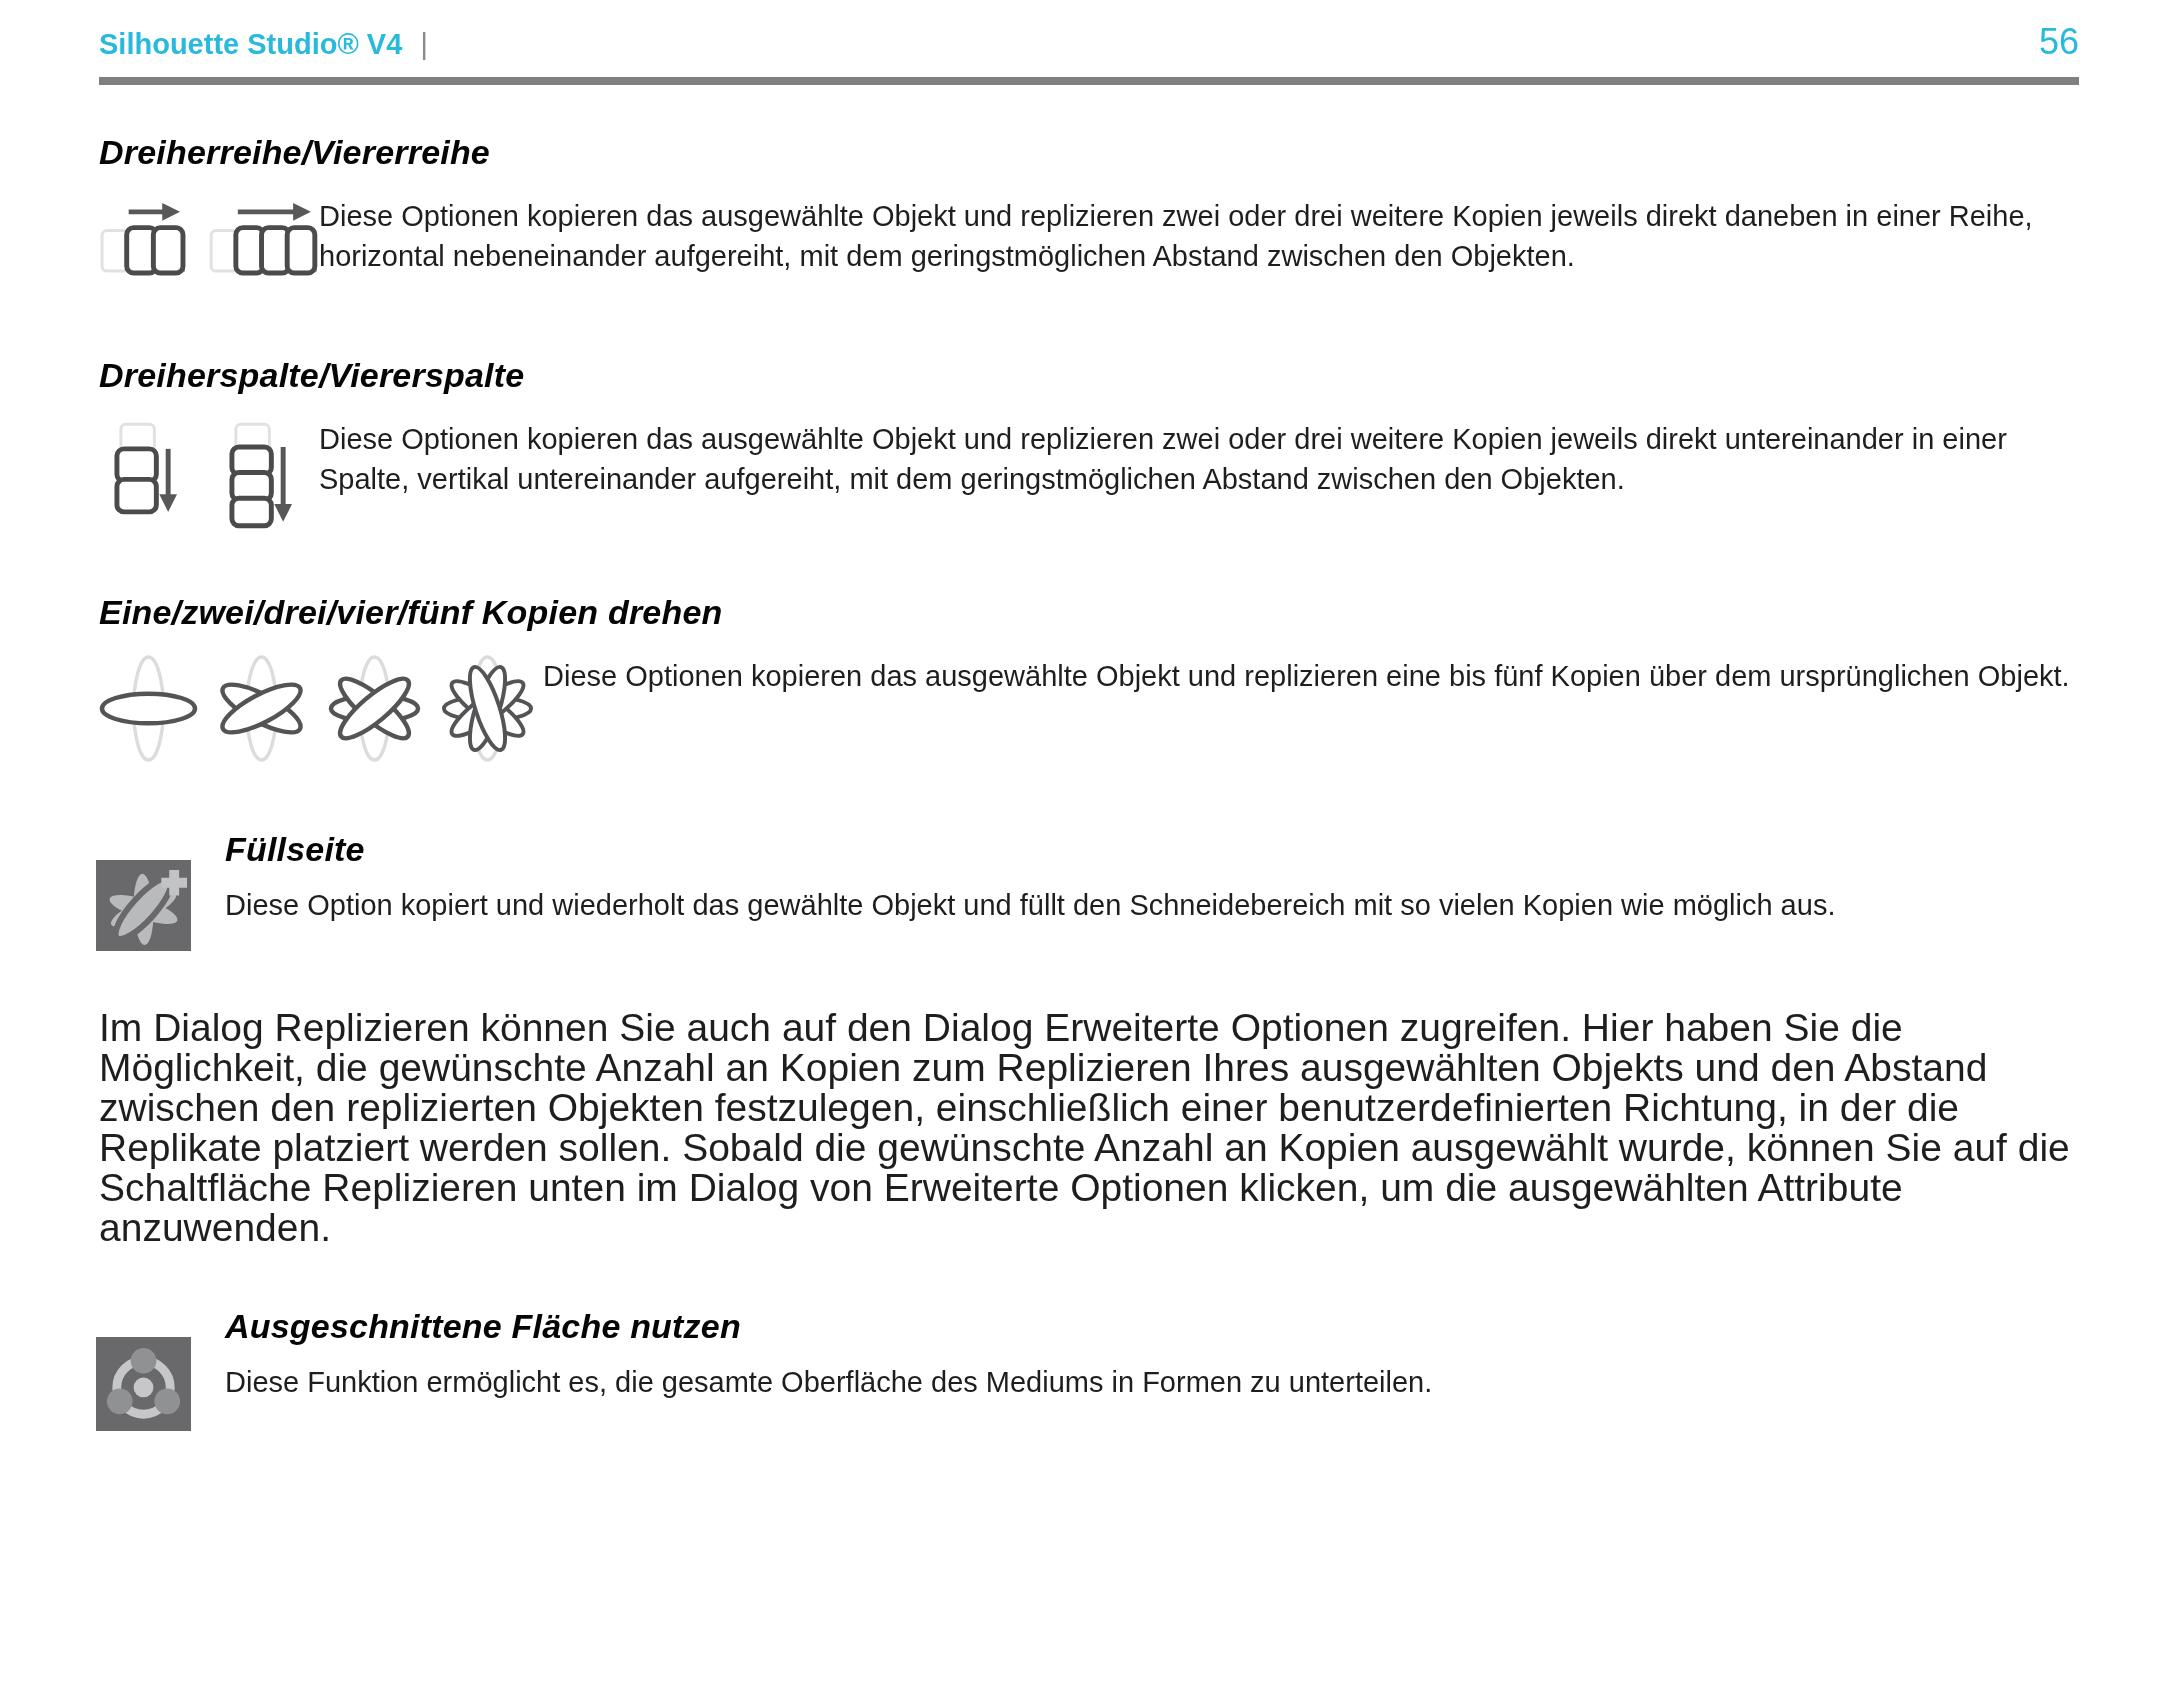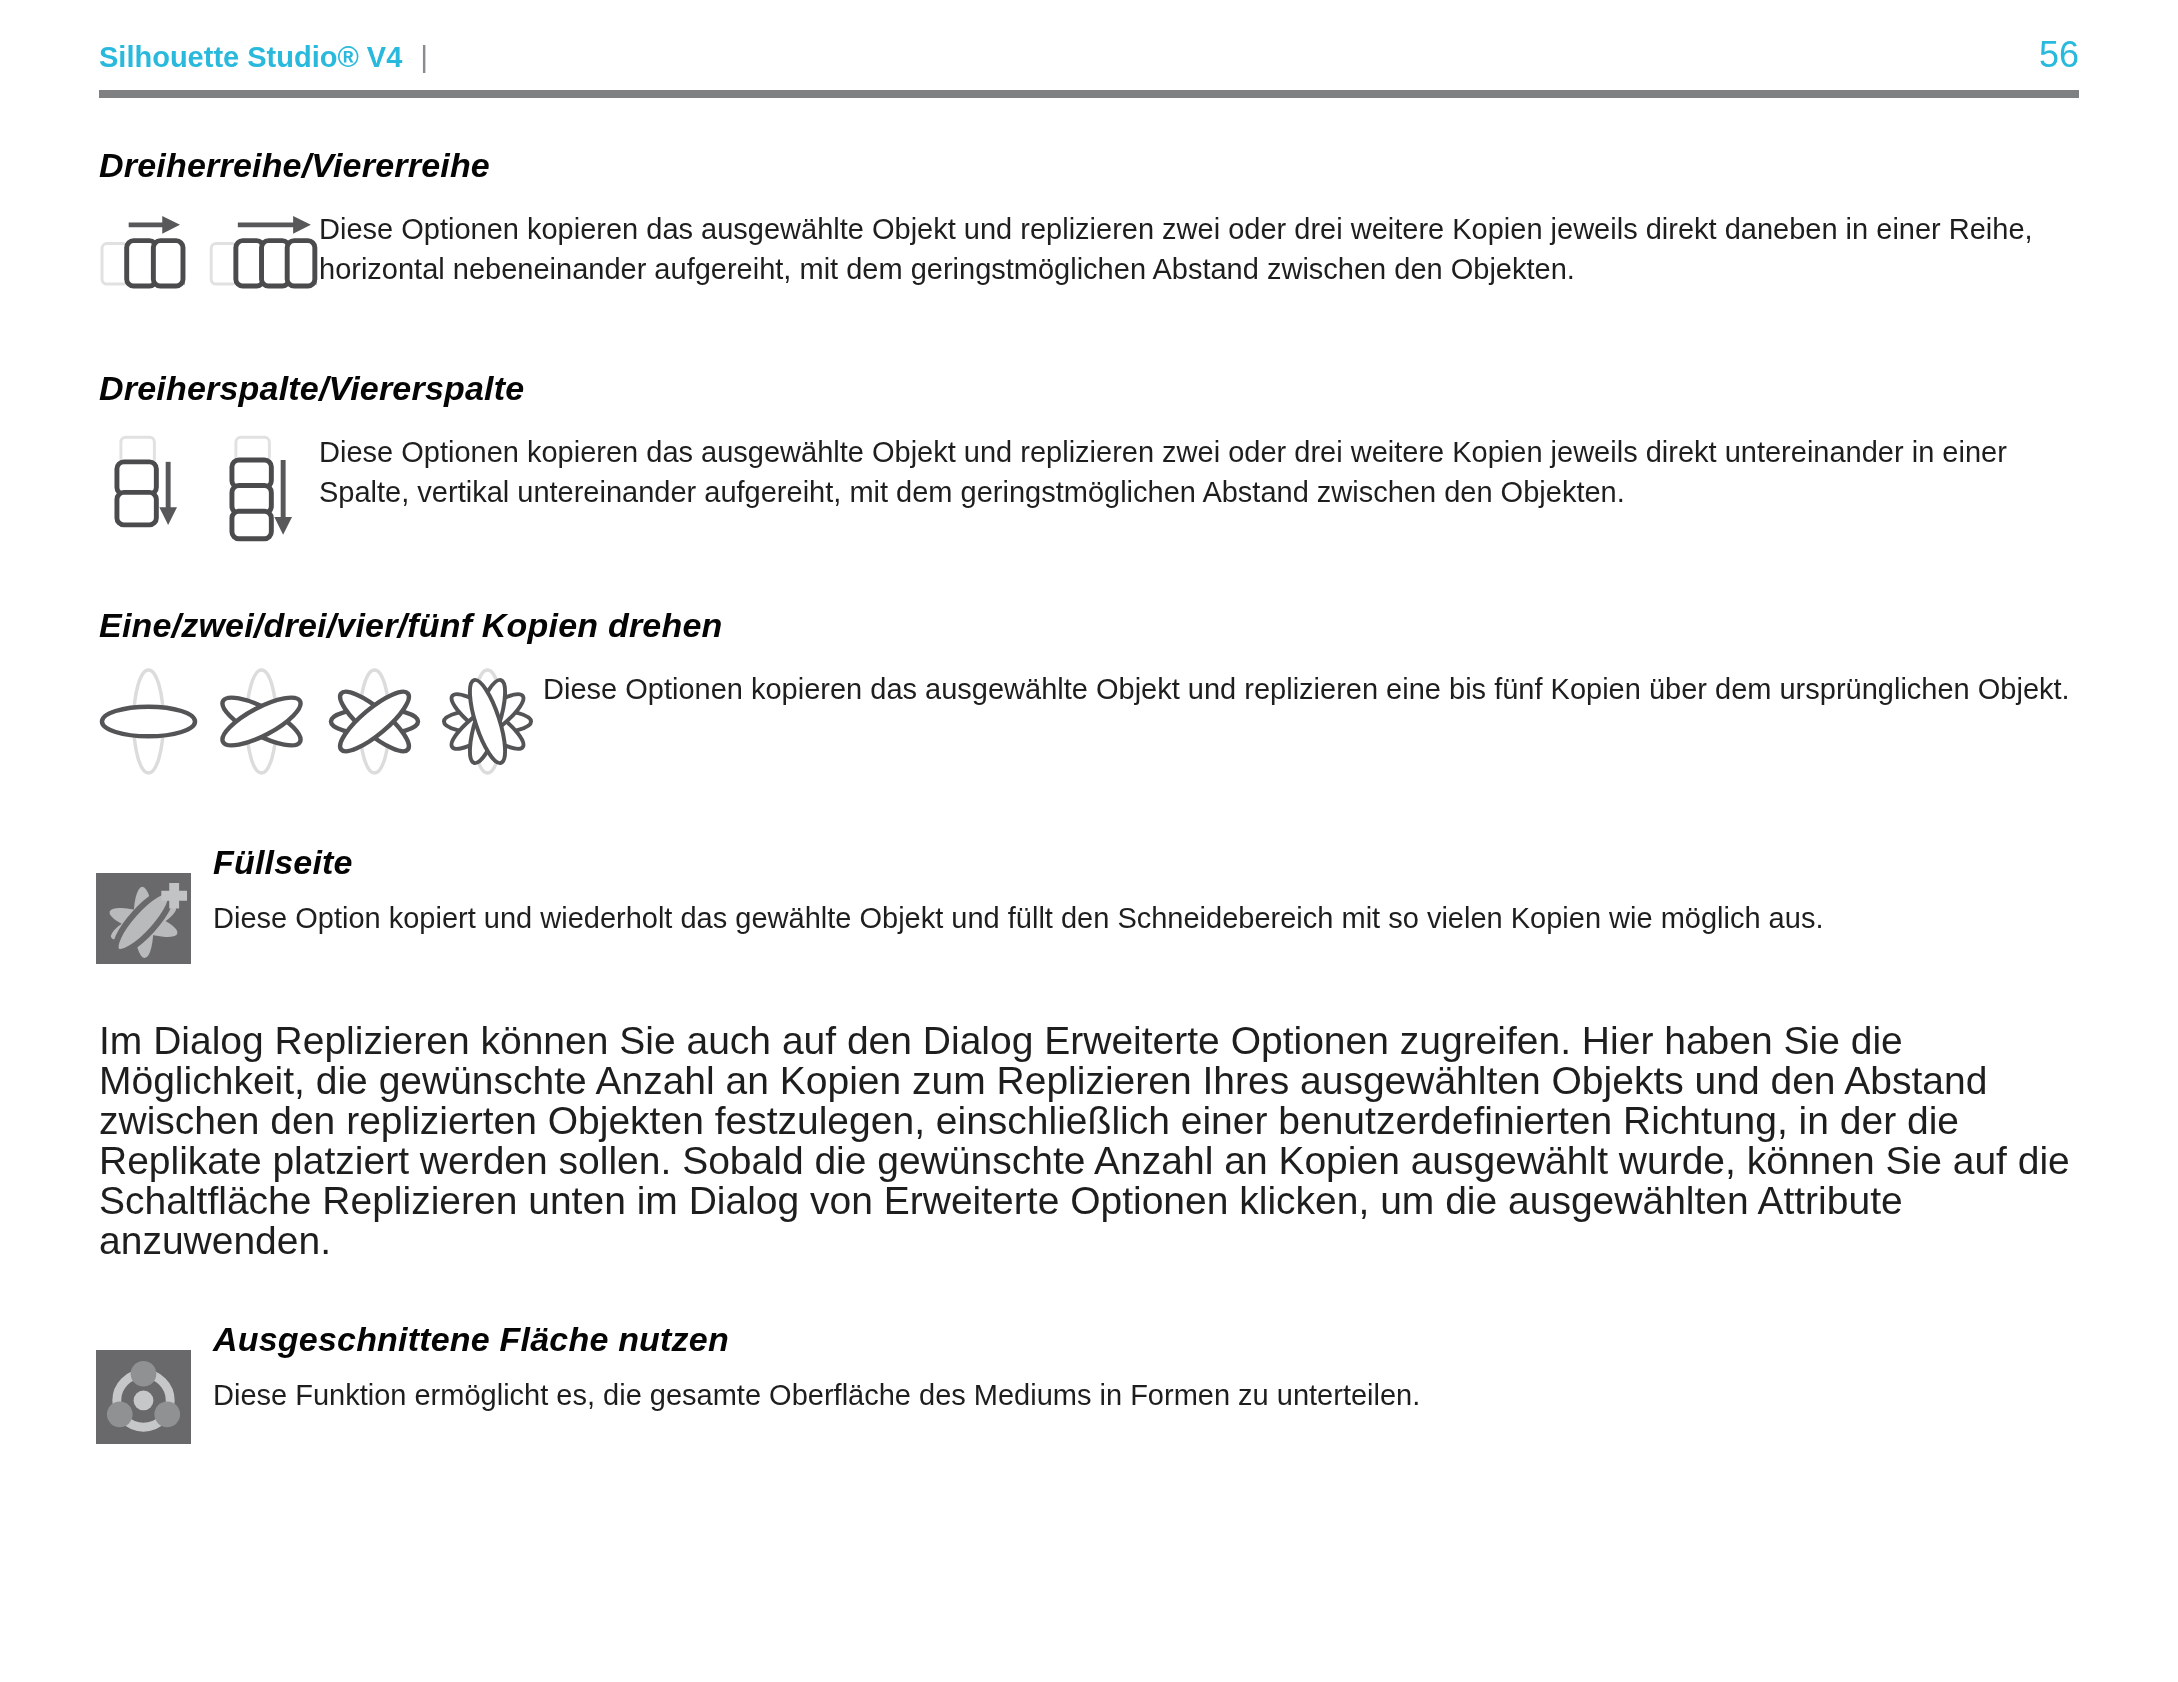--- a/index.html
+++ b/index.html
@@ -4,21 +4,21 @@
 <style>
   * { margin: 0; padding: 0; box-sizing: border-box; }
   html, body { background: #ffffff; }
   .page {
     position: relative;
     width: 2178px;
     height: 1682px;
     background: #ffffff;
     font-family: "Liberation Sans", sans-serif;
     color: #1e1e1e;
-    padding: 34px 99px 0 99px;
+    padding: 21px 99px 0 99px;
     overflow: hidden;
   }
 
   
   header {
     display: flex;
     align-items: baseline;
     font-size: 29px;
   }
   .brand { color: #29b9dc; font-weight: bold; }
@@ -63,20 +63,21 @@
   .icons-rowrep  { width: 220px; gap: 22px; padding-top: 4px; }
   .icons-colrep  { width: 220px; gap: 50px; padding-left: 14px; padding-top: 2px; }
   .icons-rot     { width: 444px; gap: 14px; margin-top: -6px; }
   .icon-text-row .body { flex: 1 1 auto; }
 
   
   .media-sec {
     display: flex;
     align-items: flex-start;
     margin-top: 63px;
+    gap: 12px;
   }
   .media-icon { flex: 0 0 auto; margin-top: 30px; margin-left: -3px; }
   .media-content { margin-left: 22px; }
   .media-content .body { margin-top: 16px; }
 
   .para {
     margin-top: 57px;
     font-size: 39px;
     line-height: 40px;
     color: #1e1e1e;

